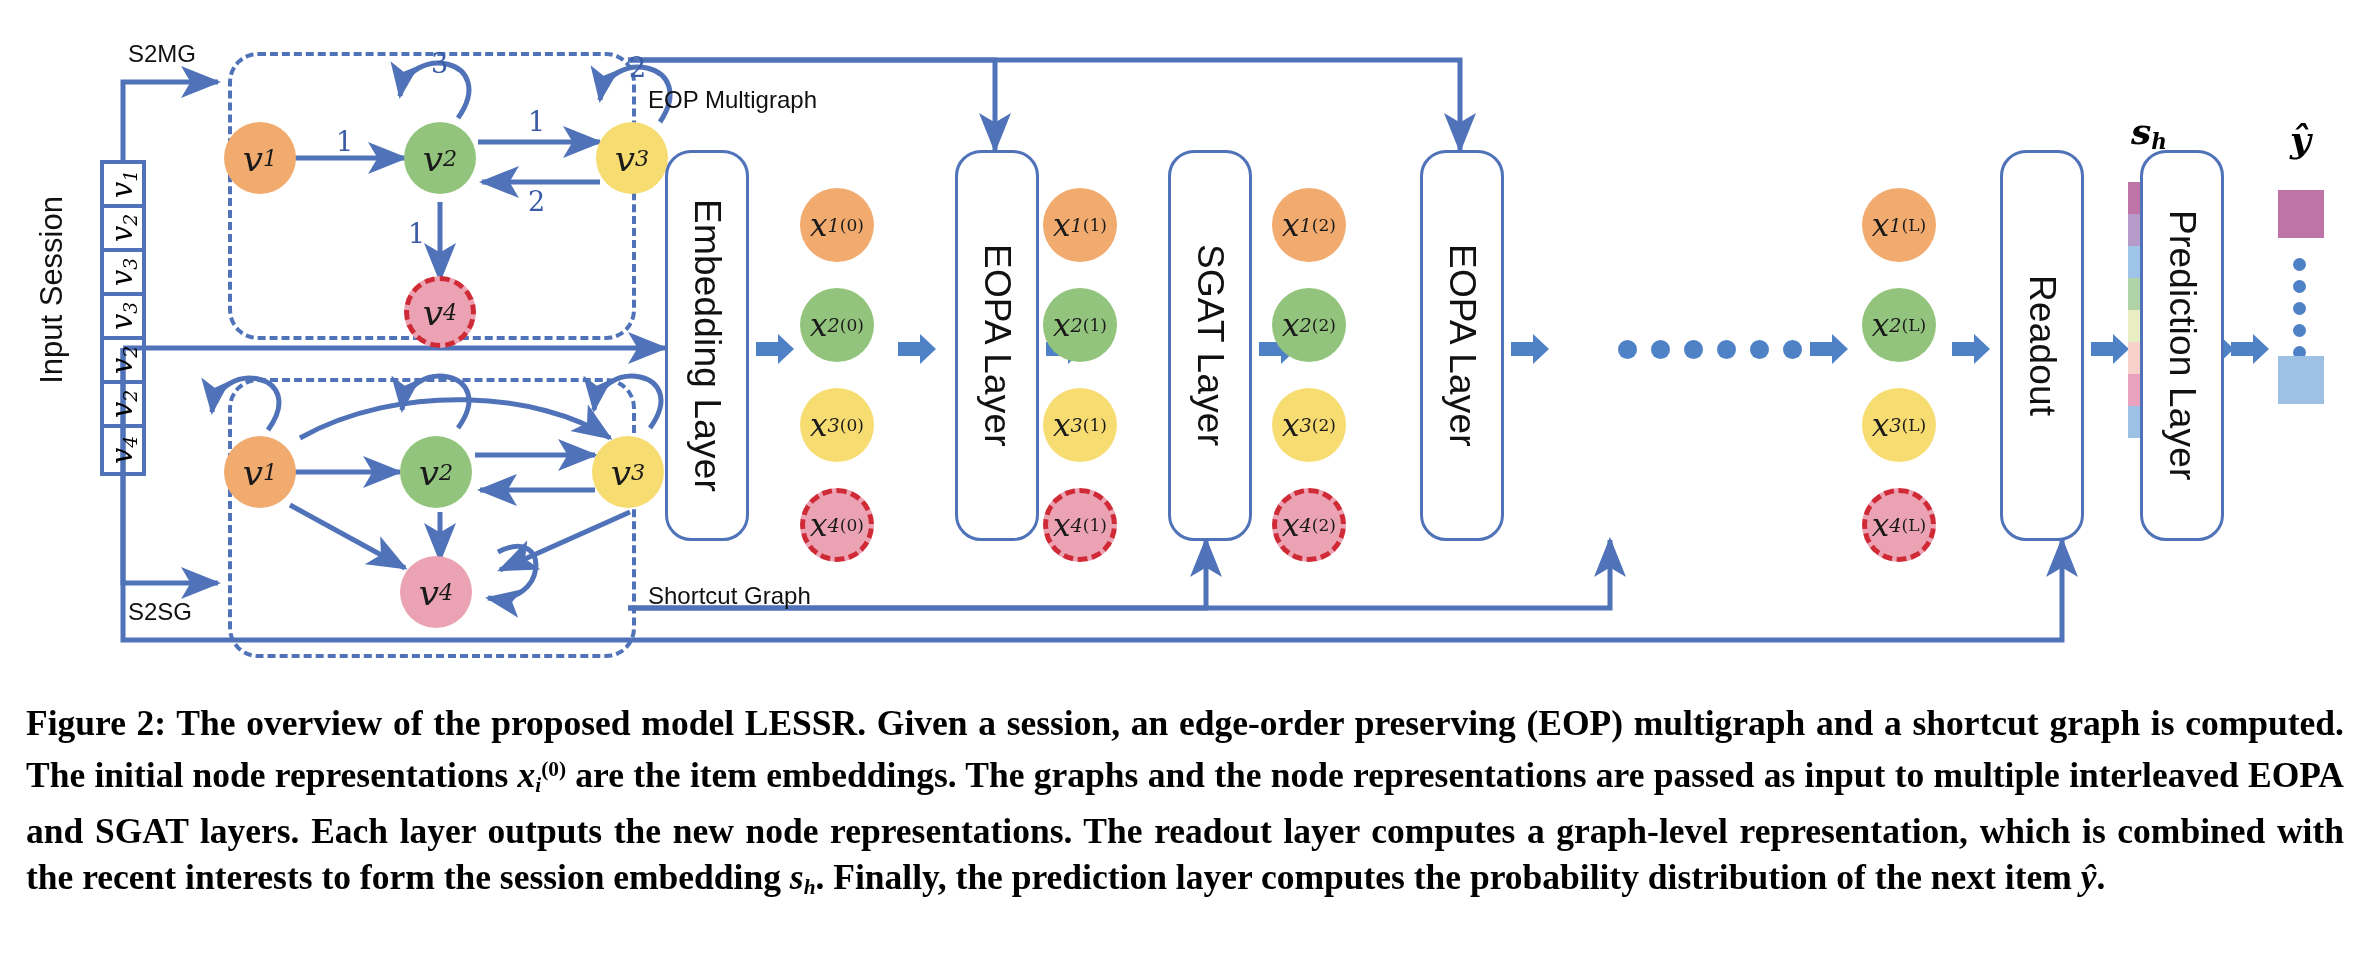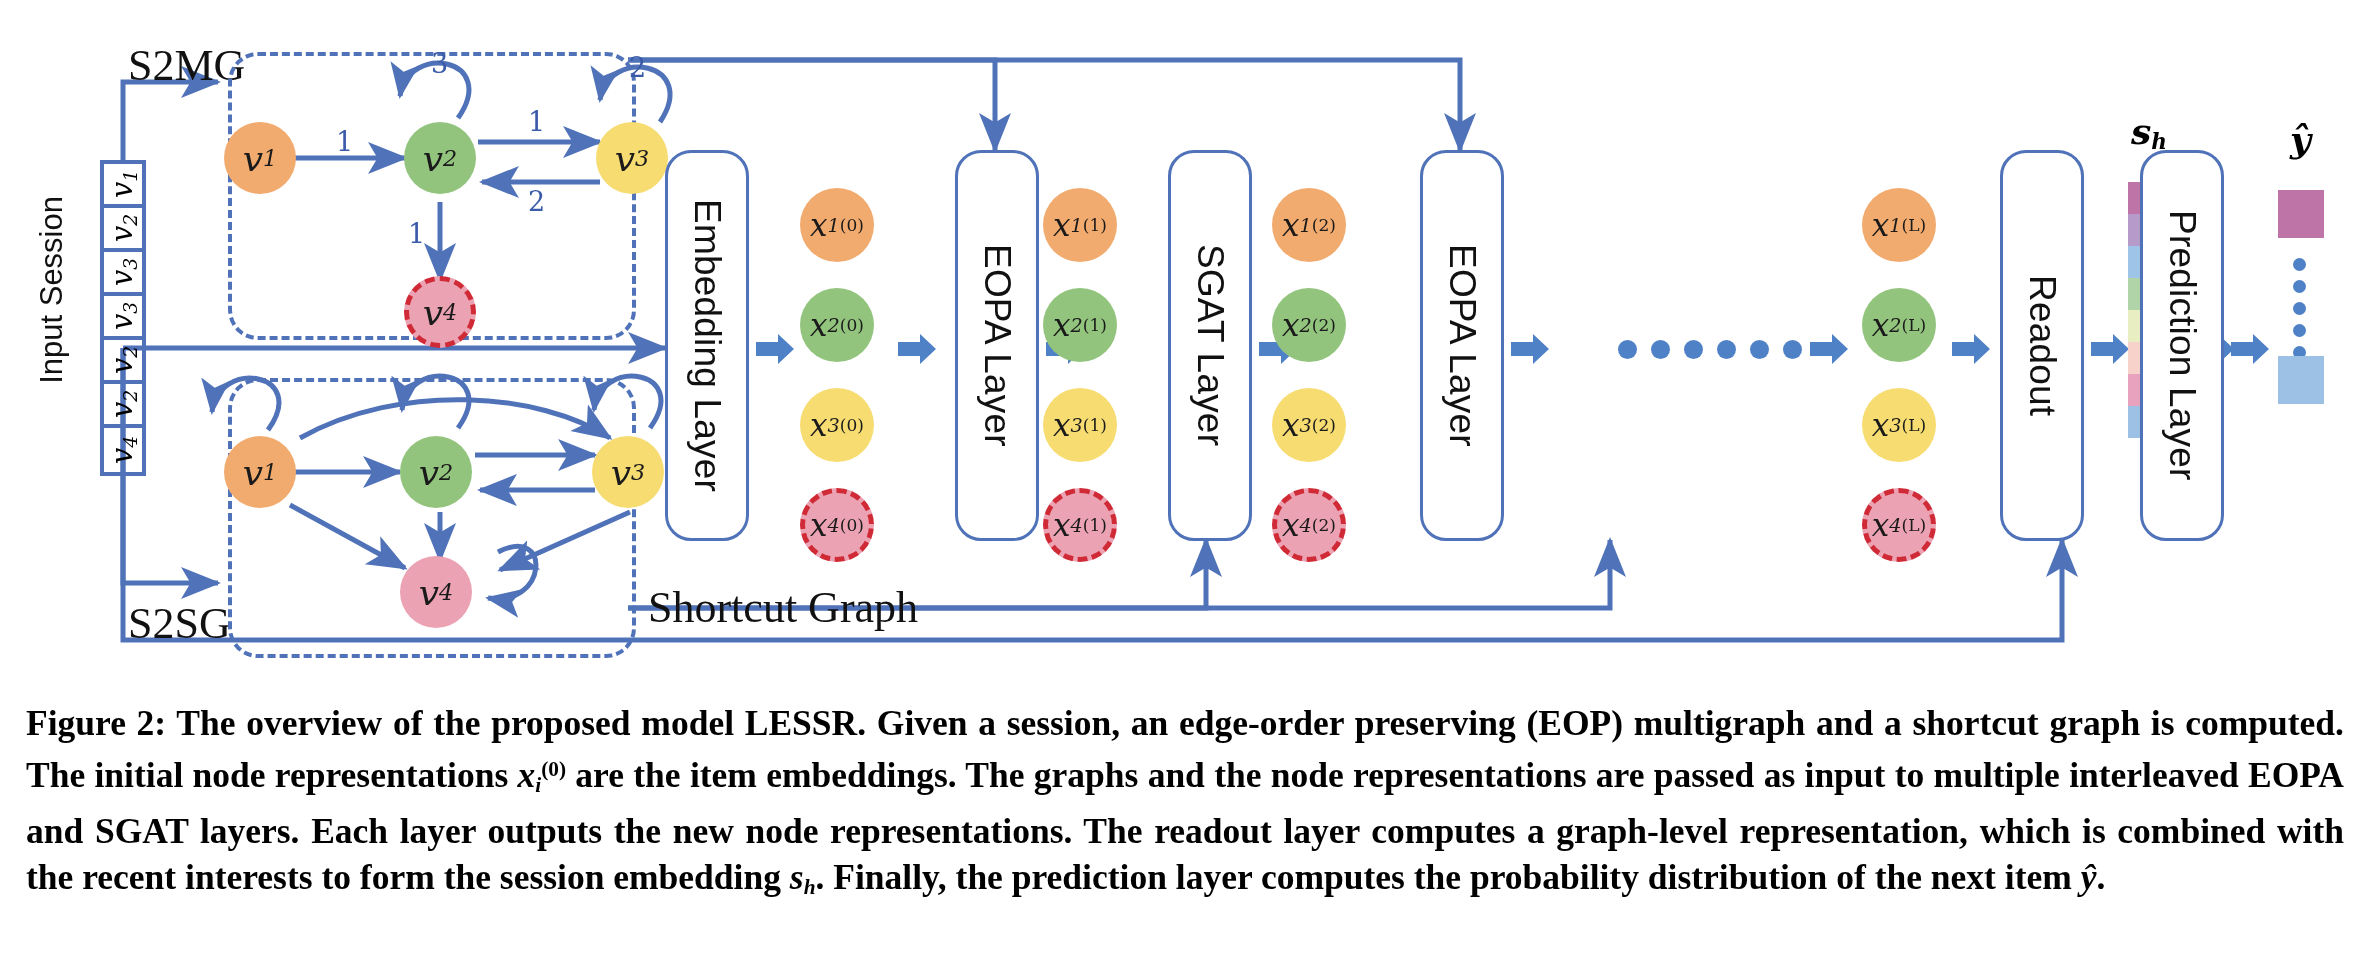--- a/index.html
+++ b/index.html
@@ -22,21 +22,21 @@
   
   .layerbox{position:absolute;border:3px solid #4f72b8;border-radius:26px;background:#fff;
             display:flex;align-items:center;justify-content:center;}
   .layerbox .vtext{writing-mode:vertical-rl;text-orientation:mixed;white-space:nowrap;
                    font-size:37px;letter-spacing:.2px;color:#111;font-family:"Liberation Sans",sans-serif;}
 
   
   .groupbox{position:absolute;border:4px dashed #4f72b8;border-radius:30px;background:transparent;}
 
   
-  .lbl{position:absolute;font-size:44px;color:#111;white-space:nowrap;font-family:Liberation Serif, serif;}
+  .lbl{position:absolute;font-size:24px;color:#111;white-space:nowrap;font-family:Liberation Sans, sans-serif;}
   .lbl.center{text-align:center;}
 
   
   .wnum{position:absolute;font-family:"DejaVu Serif",serif;font-size:27px;color:#3a5ba8;}
 
   
   #session{position:absolute;left:100px;top:160px;width:46px;border:4px solid #4f72b8;box-sizing:border-box;}
   #session .cell{height:44px;border-bottom:4px solid #4f72b8;box-sizing:border-box;
                  display:flex;align-items:center;justify-content:center;}
   #session .cell:last-child{border-bottom:none;}
@@ -147,20 +147,21 @@
       </div>
       <div class="cell">
         <span>v<sub>4</sub></span>
       </div>
     </div>
 
   <div class="lbl" style="left:128px;top:82px;transform:translateY(-42px);">S2MG</div>
   <div class="lbl" style="left:128px;top:598px;">S2SG</div>
 
   <div class="groupbox" style="left:228px;top:52px;width:400px;height:280px;"></div>
+  <div class="lbl" style="left:648px;top:86px;">EOP Multigraph</div>
 
   <div class="node" style="left:224px;top:122px;width:72px;height:72px;background:#f2ab6f;font-size:36px;">v<sub>1</sub></div>
   <div class="node" style="left:404px;top:122px;width:72px;height:72px;background:#92c47d;font-size:36px;">v<sub>2</sub></div>
   <div class="node" style="left:596px;top:122px;width:72px;height:72px;background:#f7dc72;font-size:36px;">v<sub>3</sub></div>
   <div class="node dashed" style="left:404px;top:276px;width:72px;height:72px;background:#eba3b4;font-size:36px;">v<sub>4</sub></div>
 
   <div class="wnum" style="left:336px;top:126px;">1</div>
   <div class="wnum" style="left:431px;top:48px;">3</div>
   <div class="wnum" style="left:528px;top:106px;">1</div>
   <div class="wnum" style="left:528px;top:186px;">2</div>

